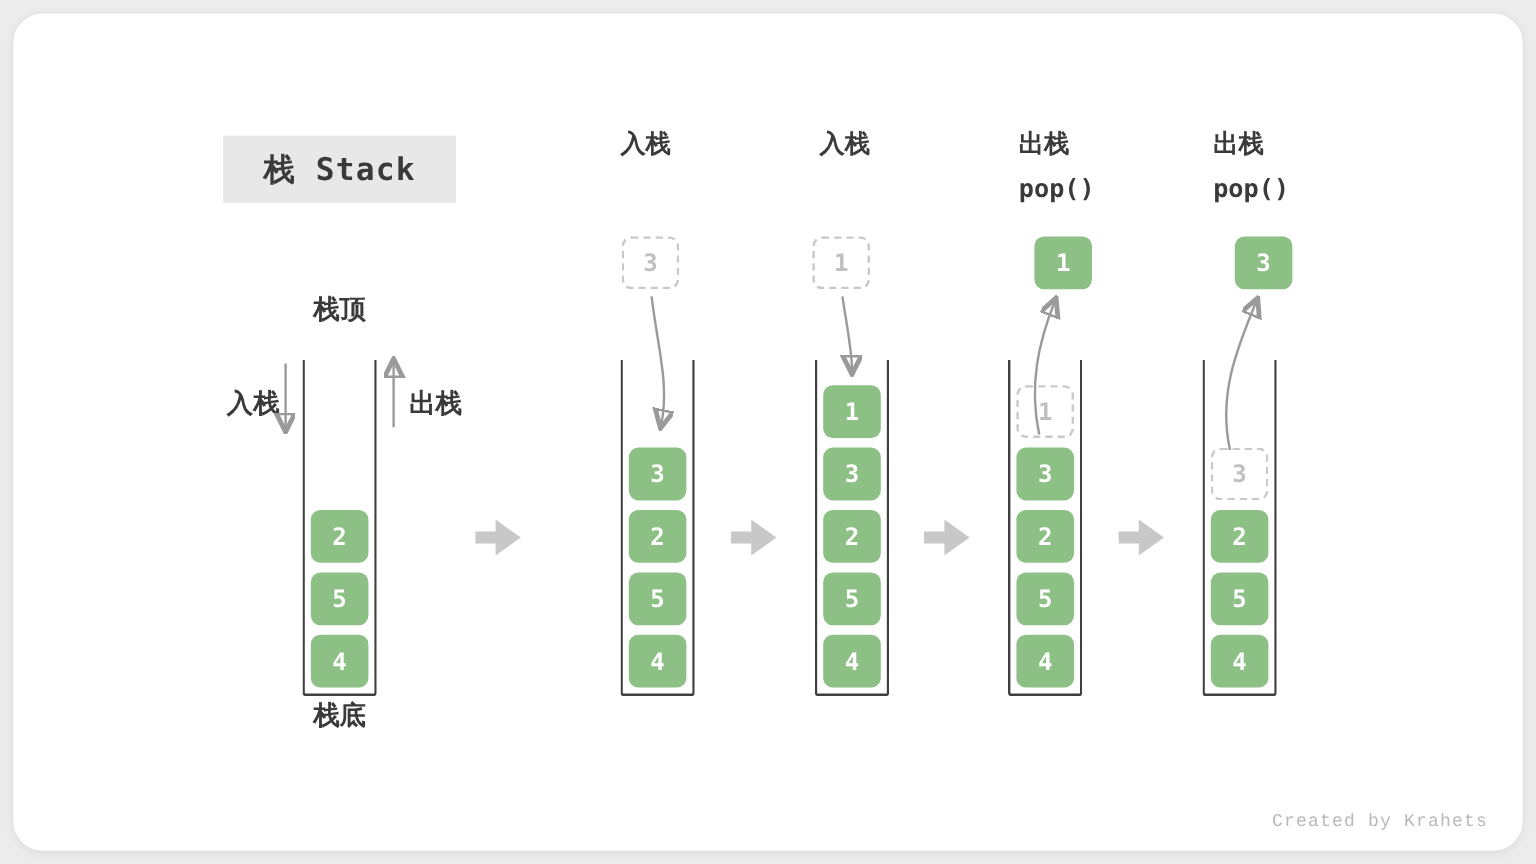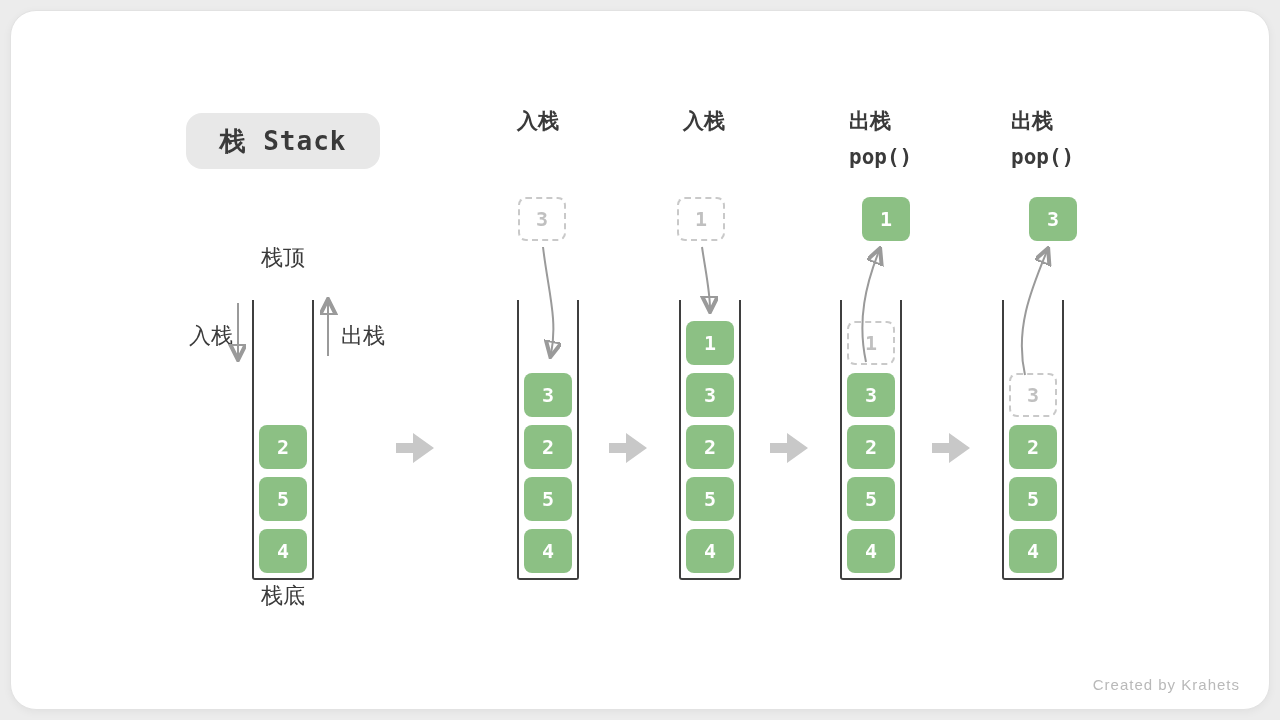--- a/index.html
+++ b/index.html
@@ -21,21 +21,21 @@
   }
   .canvas{position:relative;width:1280px;height:720px;overflow:hidden;}
   .card{
     position:absolute;inset:10px;background:#ffffff;
     border:1px solid #e2e2e2;border-radius:26px;
     box-shadow:0 2px 8px rgba(0,0,0,0.05);
   }
 
   .title-box{
     position:absolute;left:186px;top:113px;width:194px;height:56px;
-    background:var(--title-bg);border-radius:16px;
+    background:var(--title-bg);border-radius:0;
     display:flex;align-items:center;justify-content:center;
     font-family:"DejaVu Sans Mono","Liberation Mono",monospace;
     font-weight:700;font-size:26px;color:var(--ink);letter-spacing:1px;
   }
 
   .op-header{position:absolute;top:108px;width:170px;}
   .op-cn{font-size:21px;font-weight:700;color:var(--ink);line-height:26px;margin-bottom:10px;}
   .op-code{
     font-family:"DejaVu Sans Mono","Liberation Mono",monospace;
     font-size:21px;font-weight:700;color:var(--ink);line-height:26px;white-space:pre;
@@ -62,32 +62,32 @@
   }
   .cell{
     flex:0 0 44px;height:44px;border-radius:8px;
     display:flex;align-items:center;justify-content:center;
     font-family:"DejaVu Sans Mono","Liberation Mono",monospace;
     font-size:20px;font-weight:700;
     background:var(--cell-green);color:#ffffff;
   }
   .cell.ghost{background:#ffffff;border:2px dashed var(--ghost-grey);color:#c0c0c0;}
 
-  .side-label{position:absolute;font-size:22px;font-weight:400;color:var(--ink);}
+  .side-label{position:absolute;font-size:22px;font-weight:700;color:var(--ink);}
   .lbl-center{width:62px;text-align:center;}
 
   .arrow-overlay{position:absolute;left:0;top:0;width:1280px;height:720px;pointer-events:none;}
   .arrow-overlay path{fill:none;stroke:var(--line-grey);stroke-width:2;}
 
   .big-arrow{position:absolute;top:433px;width:40px;height:30px;}
   .big-arrow polygon{fill:var(--arrow-grey);}
 
   .watermark{
     position:absolute;right:40px;top:676px;
-    font-family:Liberation Sans, sans-serif;
+    font-family:Liberation Mono, monospace;
     font-size:15px;color:var(--watermark-grey);letter-spacing:1px;
   }
 </style>
 </head>
 <body>
 
 <div class="canvas">
   <div class="card"></div>
 
   <div class="title-box">

